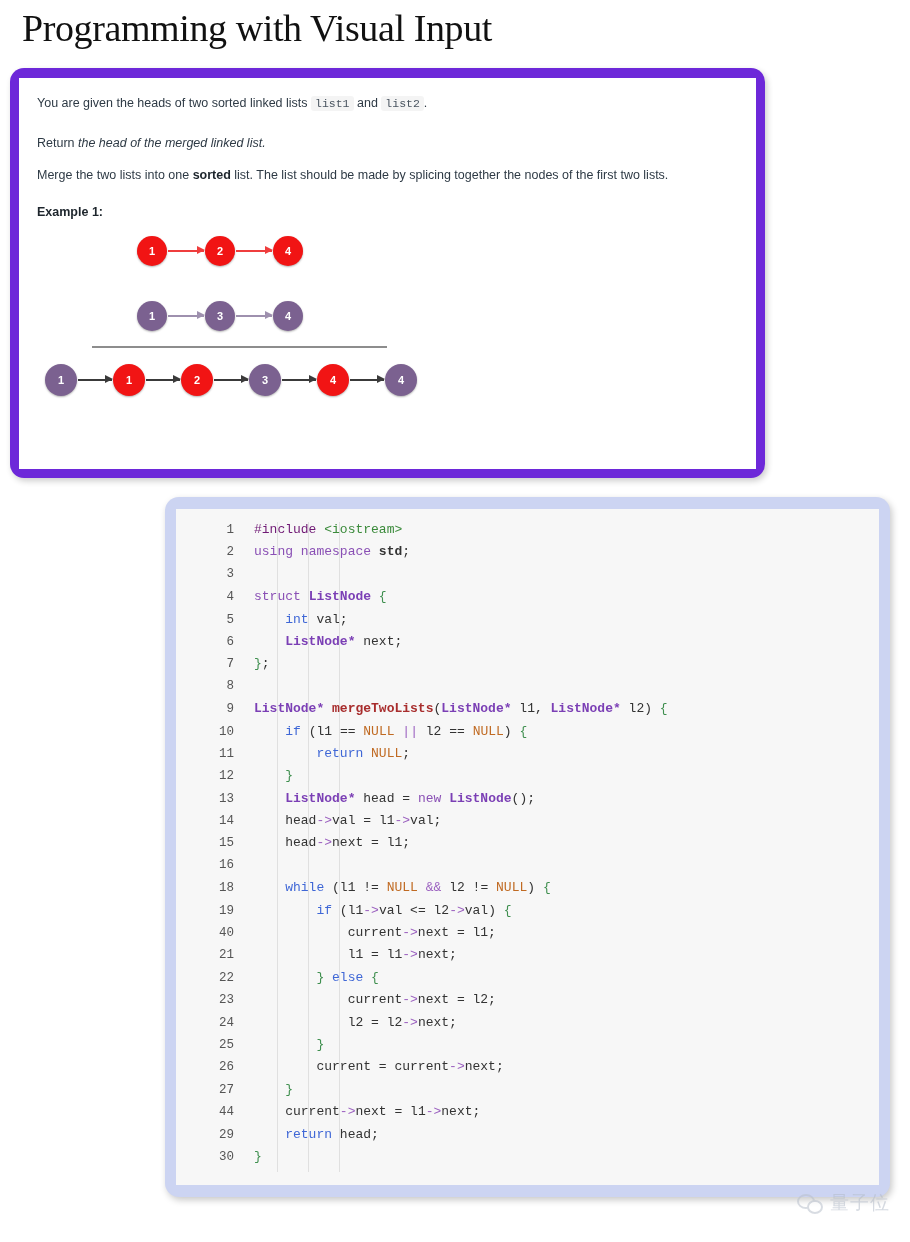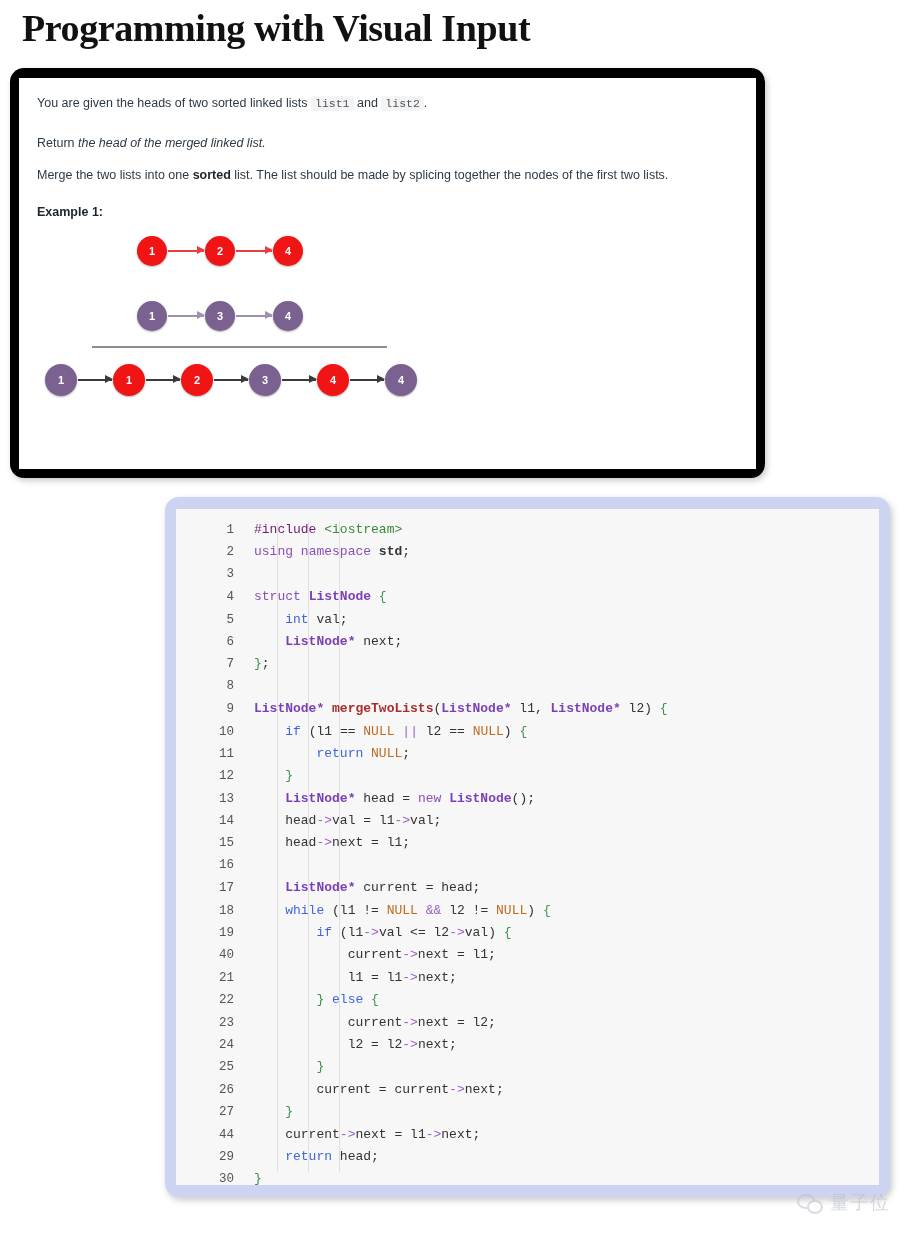--- a/index.html
+++ b/index.html
@@ -14,35 +14,35 @@
     font-family: "Liberation Sans", sans-serif;
     overflow: hidden;
   }
 
   
   .page-title {
     position: absolute;
     left: 22px;
     top: 6px;
     font-family: "Liberation Serif", serif;
-    font-weight: bold;
+    font-weight: normal;
     font-size: 38px;
     letter-spacing: -0.4px;
     color: #111111;
     white-space: nowrap;
   }
 
   
   .problem-card {
     position: absolute;
     left: 10px;
     top: 68px;
     width: 755px;
     height: 410px;
-    background: #000000;
+    background: #6d28d9;
     border-radius: 14px;
     box-shadow: 2px 3px 6px rgba(0,0,0,0.20);
     box-sizing: border-box;
     padding: 10px 9px 9px 9px;
   }
   .problem-inner {
     background: #ffffff;
     width: 100%;
     height: 100%;
     box-sizing: border-box;
@@ -319,21 +319,20 @@
       <div class="code-line"><span class="lineno">7</span><span class="codetext"><span class="t-brace">}</span><span class="t-plain">;</span></span></div>
       <div class="code-line"><span class="lineno">8</span><span class="codetext"></span></div>
       <div class="code-line"><span class="lineno">9</span><span class="codetext"><span class="t-type">ListNode</span><span class="t-type">*</span> <span class="t-fn">mergeTwoLists</span><span class="t-plain">(</span><span class="t-type">ListNode</span><span class="t-type">*</span> <span class="t-plain">l1</span><span class="t-plain">,</span> <span class="t-type">ListNode</span><span class="t-type">*</span> <span class="t-plain">l2</span><span class="t-plain">)</span> <span class="t-brace">{</span></span></div>
       <div class="code-line"><span class="lineno">10</span><span class="codetext">    <span class="t-kw2">if</span> <span class="t-plain">(</span><span class="t-plain">l1</span> <span class="t-plain">=</span><span class="t-plain">=</span> <span class="t-const">NULL</span> <span class="t-op">|</span><span class="t-op">|</span> <span class="t-plain">l2</span> <span class="t-plain">=</span><span class="t-plain">=</span> <span class="t-const">NULL</span><span class="t-plain">)</span> <span class="t-brace">{</span></span></div>
       <div class="code-line"><span class="lineno">11</span><span class="codetext">        <span class="t-kw2">return</span> <span class="t-const">NULL</span><span class="t-plain">;</span></span></div>
       <div class="code-line"><span class="lineno">12</span><span class="codetext">    <span class="t-brace">}</span></span></div>
       <div class="code-line"><span class="lineno">13</span><span class="codetext">    <span class="t-type">ListNode</span><span class="t-type">*</span> <span class="t-plain">head</span> <span class="t-plain">=</span> <span class="t-kw">new</span> <span class="t-type">ListNode</span><span class="t-plain">(</span><span class="t-plain">)</span><span class="t-plain">;</span></span></div>
       <div class="code-line"><span class="lineno">14</span><span class="codetext">    <span class="t-plain">head</span><span class="t-op">-&gt;</span><span class="t-plain">val</span> <span class="t-plain">=</span> <span class="t-plain">l1</span><span class="t-op">-&gt;</span><span class="t-plain">val</span><span class="t-plain">;</span></span></div>
       <div class="code-line"><span class="lineno">15</span><span class="codetext">    <span class="t-plain">head</span><span class="t-op">-&gt;</span><span class="t-plain">next</span> <span class="t-plain">=</span> <span class="t-plain">l1</span><span class="t-plain">;</span></span></div>
       <div class="code-line"><span class="lineno">16</span><span class="codetext"></span></div>
-      <div class="code-line"><span class="lineno">17</span><span class="codetext">    <span class="t-type">ListNode</span><span class="t-type">*</span> <span class="t-plain">current</span> <span class="t-plain">=</span> <span class="t-plain">head</span><span class="t-plain">;</span></span></div>
       <div class="code-line"><span class="lineno">18</span><span class="codetext">    <span class="t-kw2">while</span> <span class="t-plain">(</span><span class="t-plain">l1</span> <span class="t-plain">!</span><span class="t-plain">=</span> <span class="t-const">NULL</span> <span class="t-op">&amp;</span><span class="t-op">&amp;</span> <span class="t-plain">l2</span> <span class="t-plain">!</span><span class="t-plain">=</span> <span class="t-const">NULL</span><span class="t-plain">)</span> <span class="t-brace">{</span></span></div>
       <div class="code-line"><span class="lineno">19</span><span class="codetext">        <span class="t-kw2">if</span> <span class="t-plain">(</span><span class="t-plain">l1</span><span class="t-op">-&gt;</span><span class="t-plain">val</span> <span class="t-plain">&lt;</span><span class="t-plain">=</span> <span class="t-plain">l2</span><span class="t-op">-&gt;</span><span class="t-plain">val</span><span class="t-plain">)</span> <span class="t-brace">{</span></span></div>
       <div class="code-line"><span class="lineno">40</span><span class="codetext">            <span class="t-plain">current</span><span class="t-op">-&gt;</span><span class="t-plain">next</span> <span class="t-plain">=</span> <span class="t-plain">l1</span><span class="t-plain">;</span></span></div>
       <div class="code-line"><span class="lineno">21</span><span class="codetext">            <span class="t-plain">l1</span> <span class="t-plain">=</span> <span class="t-plain">l1</span><span class="t-op">-&gt;</span><span class="t-plain">next</span><span class="t-plain">;</span></span></div>
       <div class="code-line"><span class="lineno">22</span><span class="codetext">        <span class="t-brace">}</span> <span class="t-kw2">else</span> <span class="t-brace">{</span></span></div>
       <div class="code-line"><span class="lineno">23</span><span class="codetext">            <span class="t-plain">current</span><span class="t-op">-&gt;</span><span class="t-plain">next</span> <span class="t-plain">=</span> <span class="t-plain">l2</span><span class="t-plain">;</span></span></div>
       <div class="code-line"><span class="lineno">24</span><span class="codetext">            <span class="t-plain">l2</span> <span class="t-plain">=</span> <span class="t-plain">l2</span><span class="t-op">-&gt;</span><span class="t-plain">next</span><span class="t-plain">;</span></span></div>
       <div class="code-line"><span class="lineno">25</span><span class="codetext">        <span class="t-brace">}</span></span></div>
       <div class="code-line"><span class="lineno">26</span><span class="codetext">        <span class="t-plain">current</span> <span class="t-plain">=</span> <span class="t-plain">current</span><span class="t-op">-&gt;</span><span class="t-plain">next</span><span class="t-plain">;</span></span></div>
       <div class="code-line"><span class="lineno">27</span><span class="codetext">    <span class="t-brace">}</span></span></div>

